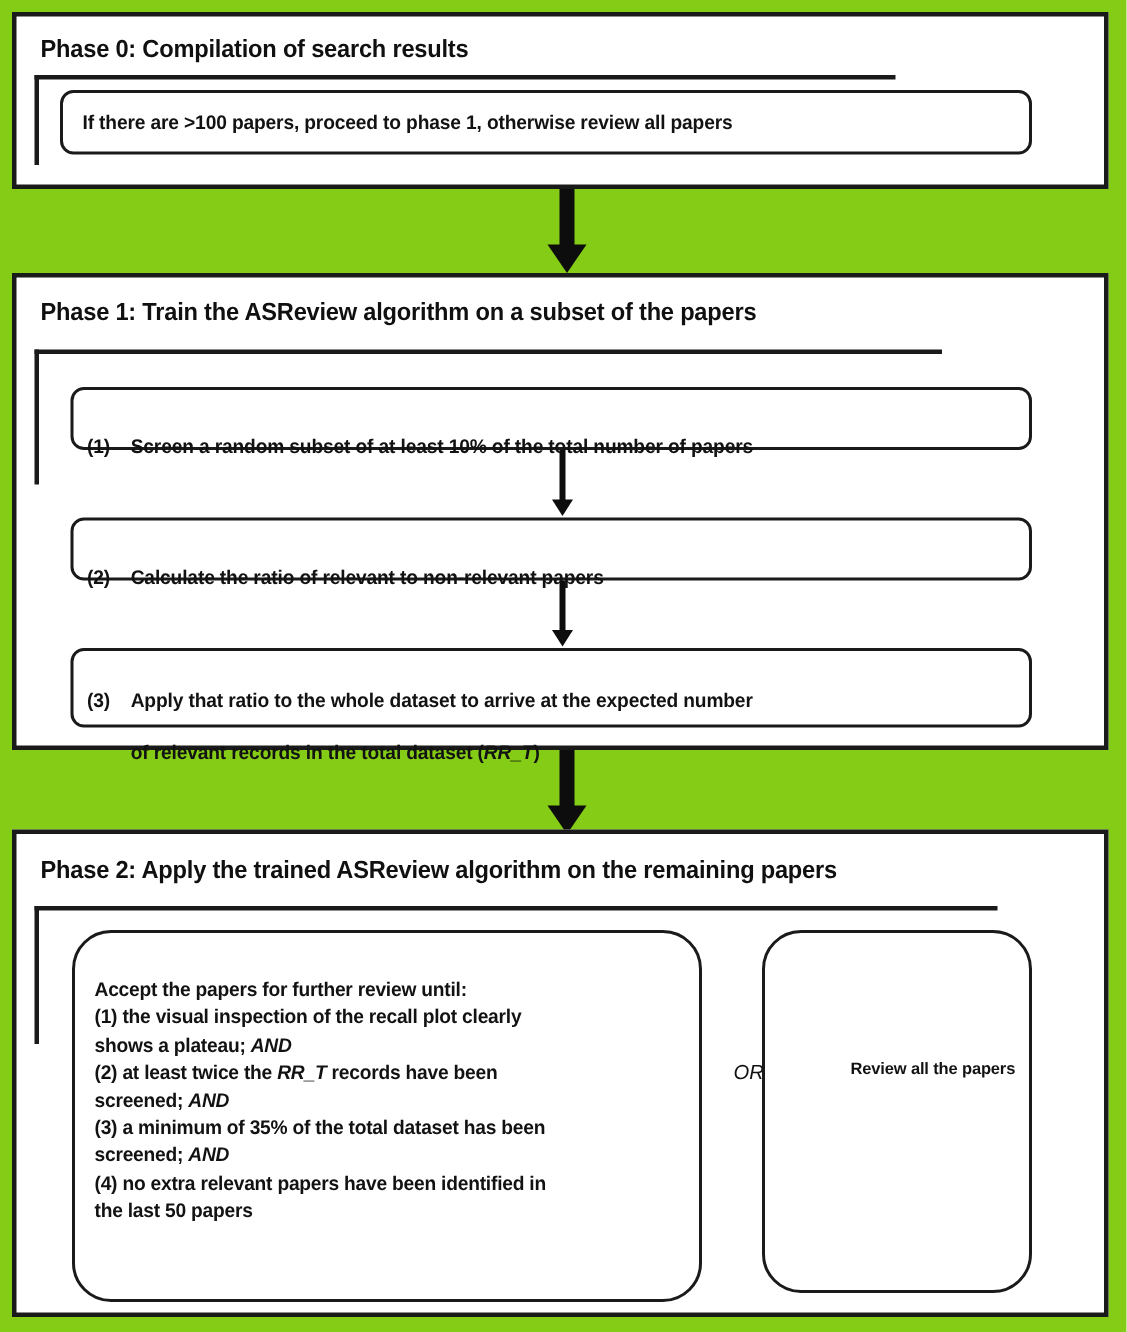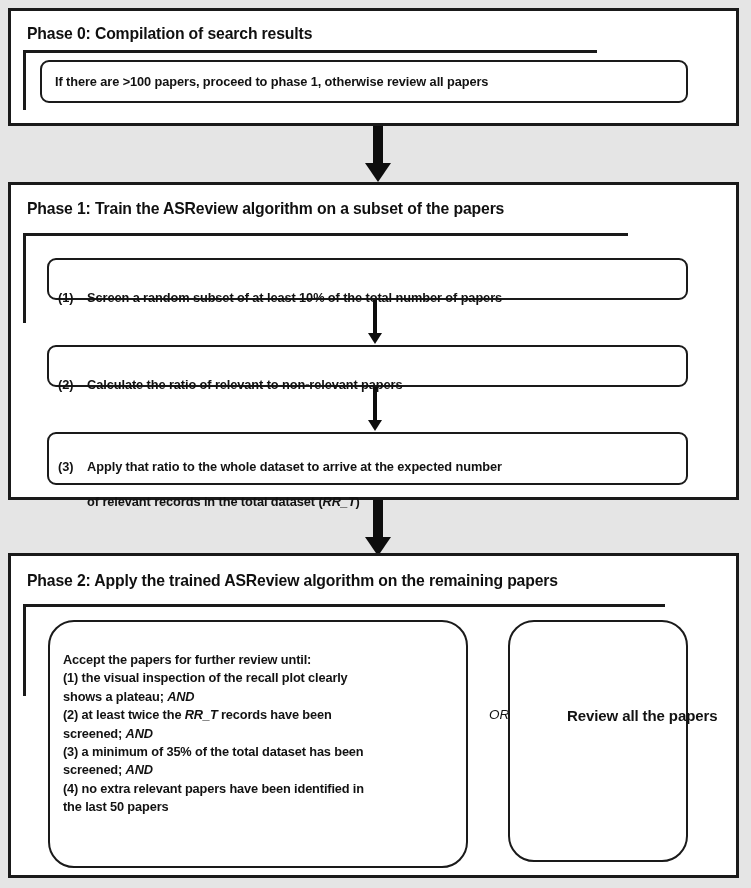--- a/index.html
+++ b/index.html
@@ -9,21 +9,21 @@
   }
   body {
     font-family: "Liberation Sans", sans-serif;
     -webkit-font-smoothing: antialiased;
   }
 
   #page {
     position: relative;
     width: 751px;
     height: 888px;
-    background: #e5e5e5;
+    background: #84cc16;
     overflow: hidden;
   }
 
   
   .phase-box {
     position: absolute;
     box-sizing: border-box;
     border: 3px solid #1a1a1a;
     background: #ffffff;
   }
@@ -106,21 +106,21 @@
     position: absolute;
     font-size: 13.5px;
     font-weight: normal;
     color: #121212;
     letter-spacing: 0px;
     font-style: italic;
   }
 
   .center-label {
     position: absolute;
-    font-size: 15px;
+    font-size: 11px;
     font-weight: bold;
     color: #121212;
     letter-spacing: -0.1px;
     white-space: nowrap;
     padding-left: 46px;
   }
 
   
   .arrow {
     position: absolute;

